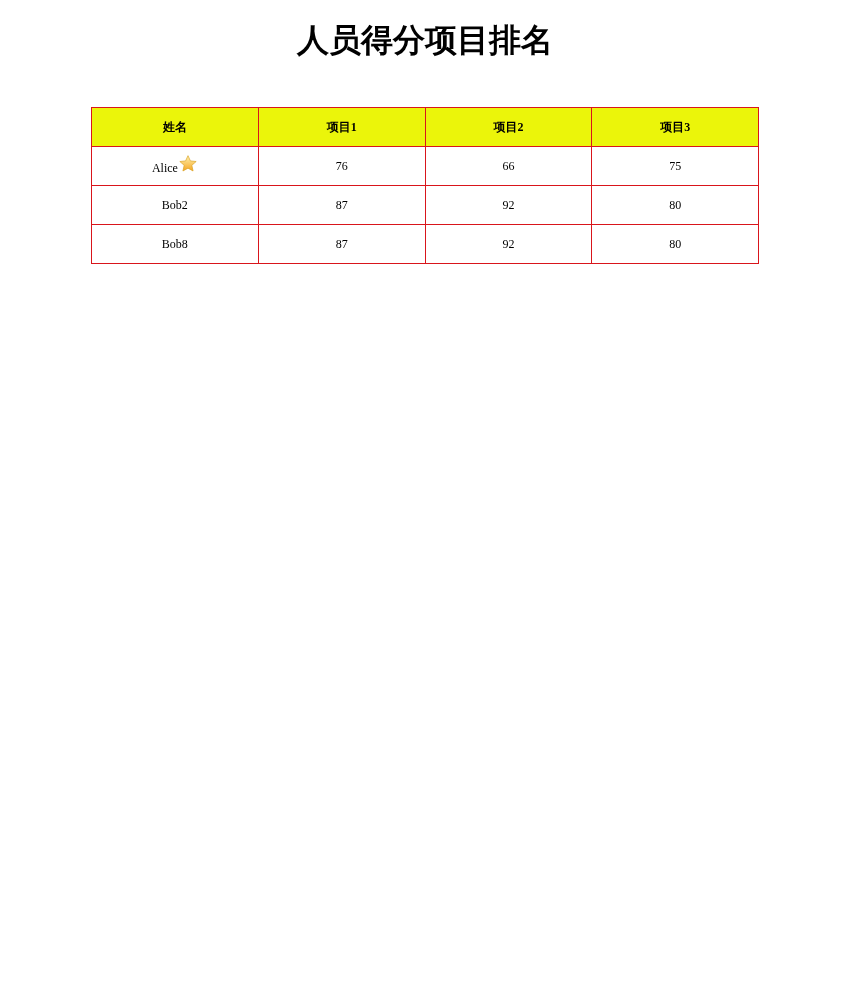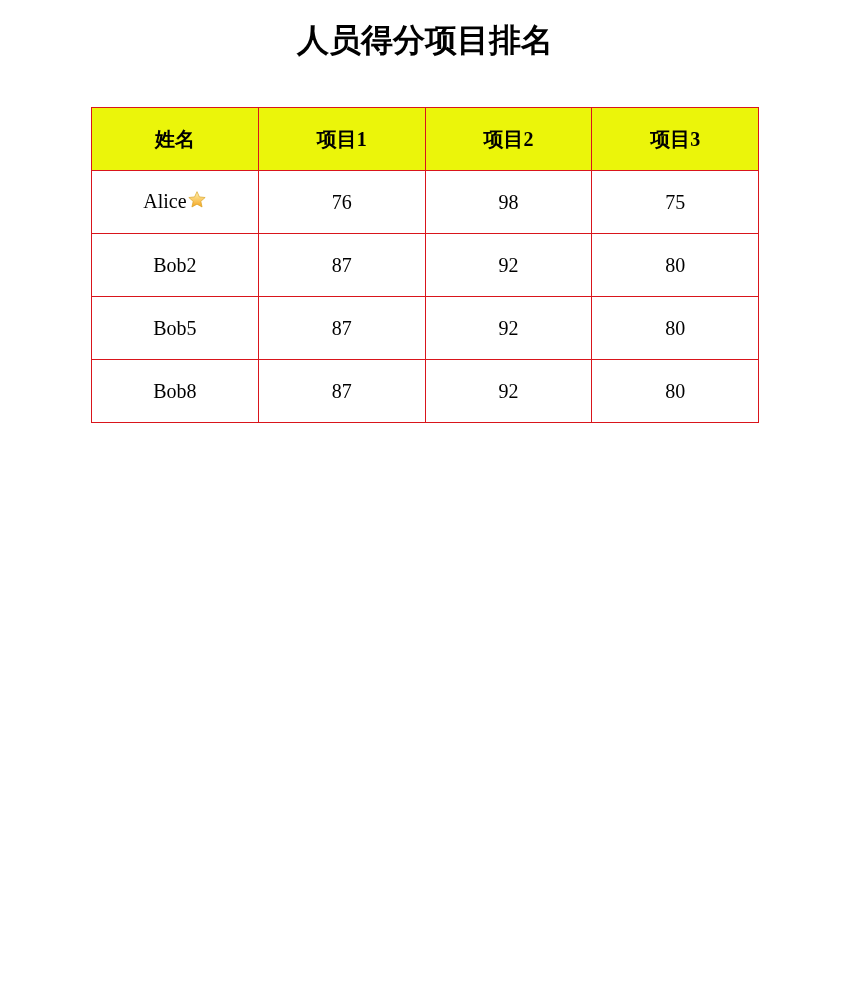--- a/index.html
+++ b/index.html
@@ -1,19 +1,19 @@
 <!DOCTYPE html>
 <html><head>
 <meta charset="utf-8">
 <style>
   html, body { margin: 0; padding: 0; background: #ffffff; }
   body { width: 850px; height: 1000px; position: relative; font-family: "Liberation Serif", "DejaVu Serif", serif; color: #000; }
   .title { position: absolute; top: 18px; left: 0; width: 850px; text-align: center; font-size: 32px; font-weight: bold; font-family: "DejaVu Sans", sans-serif; line-height: 44px; margin: 0; }
   table { position: absolute; top: 107px; left: 91px; width: 668px; border-collapse: collapse; table-layout: fixed; }
-  th, td { border: 1px solid #d9151b; height: 38px; text-align: center; font-size: 20px; padding: 12px; }
+  th, td { border: 1px solid #d9151b; height: 38px; text-align: center; font-size: 12px; padding: 0; }
   th { background: #ebf50a; font-weight: bold; }
   .ico { display: inline-block; vertical-align: -2px; }
 </style>
 </head>
 <body>
 
 <h1 class="title">人员得分项目排名</h1>
 
 <table>
   <thead>
@@ -29,31 +29,25 @@
       <td><span>Alice</span><span class="ico"><svg width="20" height="20" viewBox="0 0 24 24">
               <defs>
                 <linearGradient id="sg" x1="0" y1="0" x2="0" y2="1">
                   <stop offset="0" stop-color="#fff3b0"></stop>
                   <stop offset="1" stop-color="#f5a623"></stop>
                 </linearGradient>
               </defs>
               <path d="M12 2l2.9 6.3 6.9.7-5.2 4.6 1.5 6.8L12 17l-6.1 3.4 1.5-6.8L2.2 9l6.9-.7z" fill="url(#sg)" stroke="#d8a020" stroke-width="0.8"></path>
             </svg></span></td>
       <td>76</td>
-      <td>98</td>
+      <td>66</td>
       <td>75</td>
     </tr>
     <tr>
       <td>Bob2</td>
-      <td>87</td>
-      <td>92</td>
-      <td>80</td>
-    </tr>
-    <tr>
-      <td>Bob5</td>
       <td>87</td>
       <td>92</td>
       <td>80</td>
     </tr>
     <tr>
       <td>Bob8</td>
       <td>87</td>
       <td>92</td>
       <td>80</td>
     </tr>

